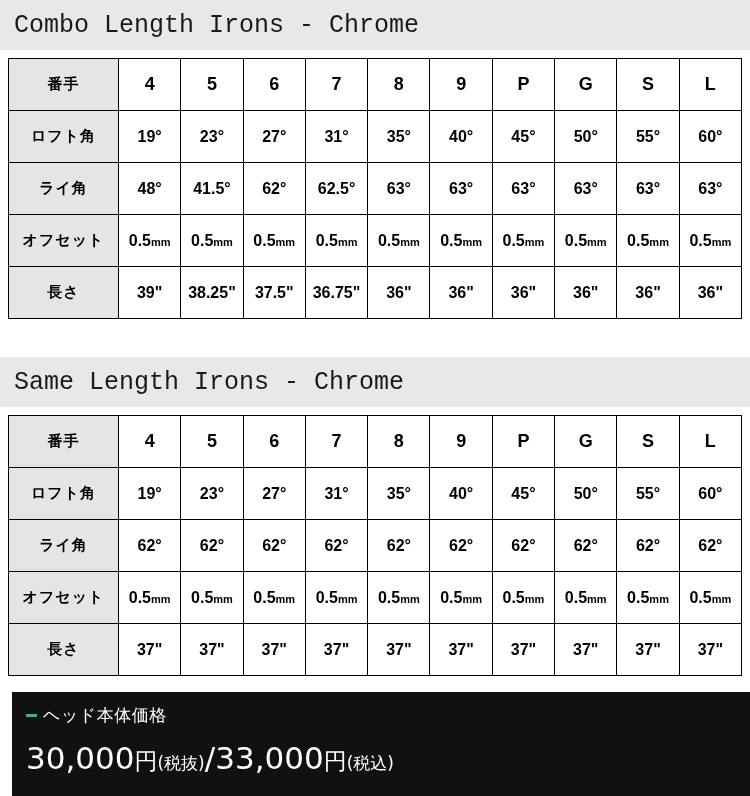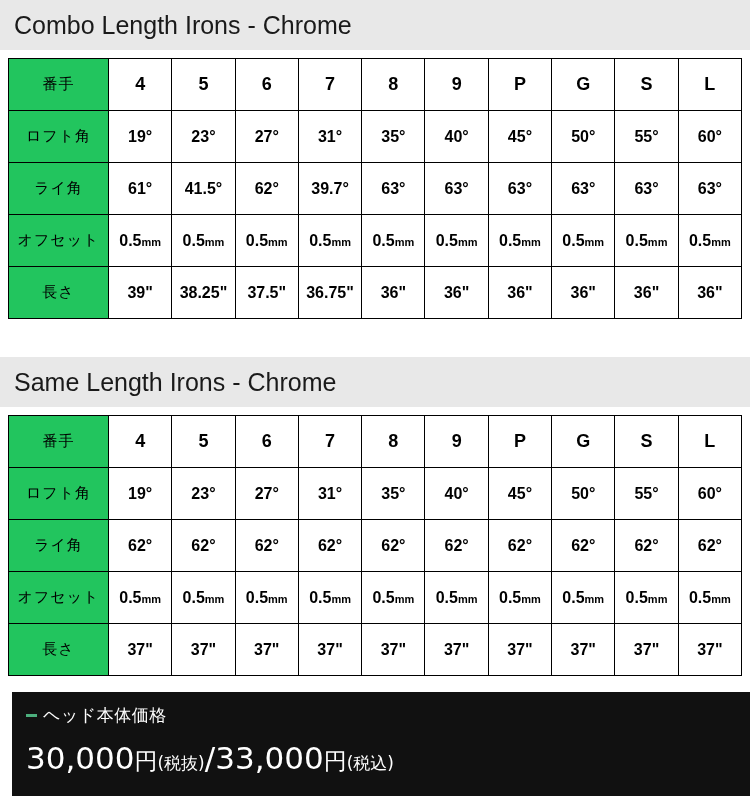--- a/index.html
+++ b/index.html
@@ -25,44 +25,44 @@
     background: #e8e8e8;
     display: flex;
     align-items: center;
     padding-left: 14px;
   }
   .section-head .title {
     font-size: 25px;
     font-weight: 400;
     letter-spacing: 0px;
     color: #1a1a1a;
-    font-family: Liberation Sans, sans-serif;
+    font-family: Liberation Mono, monospace;
   }
 
   
   table.spec {
     border-collapse: collapse;
     width: 734px;
     margin: 8px auto 0 auto;
     table-layout: fixed;
   }
   table.spec td, table.spec th {
     border: 1px solid #000000;
     text-align: center;
     vertical-align: middle;
     font-weight: 700;
     color: #000000;
     padding: 0;
   }
   table.spec .rowlabel {
-    width: 100px;
-    background: #22c55e;
+    width: 110px;
+    background: #e5e5e5;
     font-size: 15px;
     font-family: "DejaVu Sans", sans-serif;
-    font-weight: 400;
+    font-weight: 700;
     letter-spacing: 1px;
   }
   table.spec td.val {
     font-size: 16px;
     font-family: "Liberation Sans", sans-serif;
   }
   table.spec tr.headrow td.val {
     font-size: 18px;
   }
   table.spec tr { height: 52px; }
@@ -148,24 +148,24 @@
         <td class="val">31°</td>
         <td class="val">35°</td>
         <td class="val">40°</td>
         <td class="val">45°</td>
         <td class="val">50°</td>
         <td class="val">55°</td>
         <td class="val">60°</td>
       </tr>
       <tr>
         <td class="rowlabel">ライ角</td>
-        <td class="val">61°</td>
+        <td class="val">48°</td>
         <td class="val">41.5°</td>
         <td class="val">62°</td>
-        <td class="val">39.7°</td>
+        <td class="val">62.5°</td>
         <td class="val">63°</td>
         <td class="val">63°</td>
         <td class="val">63°</td>
         <td class="val">63°</td>
         <td class="val">63°</td>
         <td class="val">63°</td>
       </tr>
       <tr>
         <td class="rowlabel">オフセット</td>
         <td class="val"><span>0.5</span><span class="unit-sm">mm</span></td>

